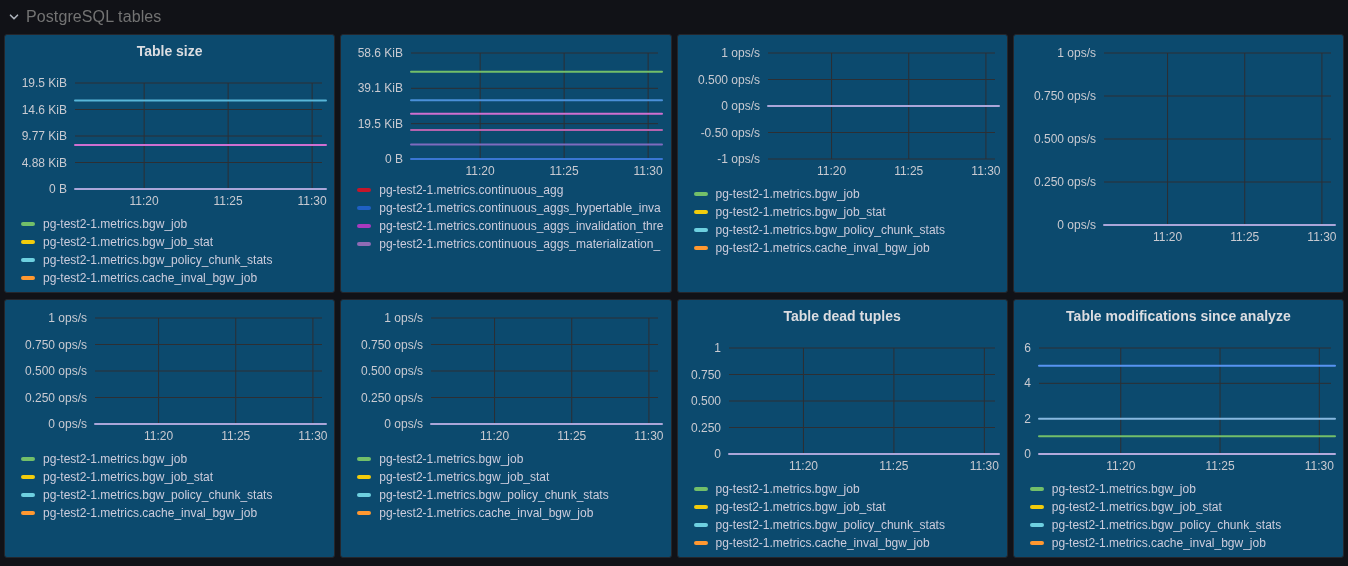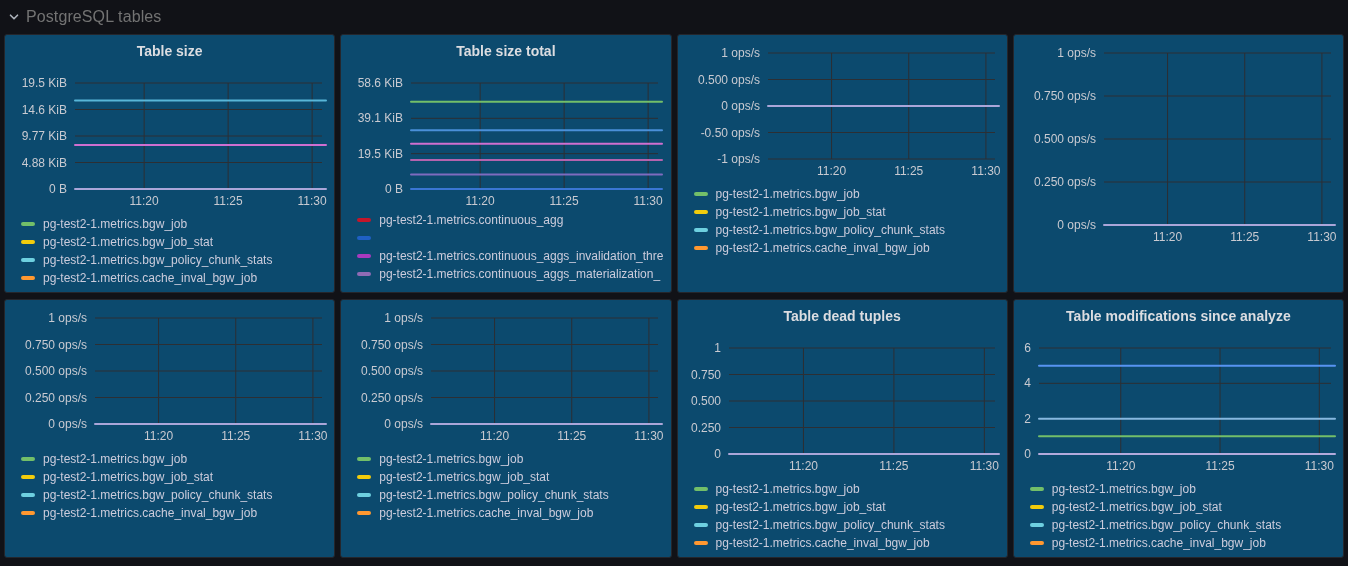--- a/index.html
+++ b/index.html
@@ -103,21 +103,20 @@
           <span class="swatch" style="background: rgb(110, 208, 224);"></span>
           <span class="legend-label">pg-test2-1.metrics.bgw_policy_chunk_stats</span>
         </div>
         <div class="legend-item">
           <span class="swatch" style="background: rgb(255, 152, 48);"></span>
           <span class="legend-label">pg-test2-1.metrics.cache_inval_bgw_job</span>
         </div>
       </div>
     </div>
     <div class="panel">
-      <div class="panel-title">Table size total</div>
       <div class="chart-wrap"><svg width="325" height="146" viewBox="0 0 325 146">
           <line x1="137.16000000000003" y1="18" x2="137.16000000000003" y2="124" stroke="#2c2f34" stroke-width="1"></line>
           <text x="137.16000000000003" y="140" fill="#c9cad1" font-size="12" text-anchor="middle">11:20</text>
           <line x1="221.14" y1="18" x2="221.14" y2="124" stroke="#2c2f34" stroke-width="1"></line>
           <text x="221.14" y="140" fill="#c9cad1" font-size="12" text-anchor="middle">11:25</text>
           <line x1="305.12" y1="18" x2="305.12" y2="124" stroke="#2c2f34" stroke-width="1"></line>
           <text x="305.12" y="140" fill="#c9cad1" font-size="12" text-anchor="middle">11:30</text>
           <line x1="68" y1="18" x2="315" y2="18" stroke="#2c2f34" stroke-width="1"></line>
           <text x="60" y="22" fill="#c9cad1" font-size="12" text-anchor="end">58.6 KiB</text>
           <line x1="68" y1="53.333333333333336" x2="315" y2="53.333333333333336" stroke="#2c2f34" stroke-width="1"></line>
@@ -133,20 +132,21 @@
           <line x1="68" y1="109.52901023890784" x2="319" y2="109.52901023890784" stroke="#7e6bbf" stroke-width="2" stroke-linecap="round"></line>
           <line x1="68" y1="124" x2="319" y2="124" stroke="#3a76d4" stroke-width="2" stroke-linecap="round"></line>
         </svg></div>
       <div class="legend clipped-top">
         <div class="legend-item">
           <span class="swatch" style="background: rgb(196, 22, 42);"></span>
           <span class="legend-label">pg-test2-1.metrics.continuous_agg</span>
         </div>
         <div class="legend-item">
           <span class="swatch" style="background: rgb(31, 96, 196);"></span>
+          <span class="legend-label">pg-test2-1.metrics.continuous_aggs_hypertable_inva</span>
         </div>
         <div class="legend-item">
           <span class="swatch" style="background: rgb(169, 58, 191);"></span>
           <span class="legend-label">pg-test2-1.metrics.continuous_aggs_invalidation_thre</span>
         </div>
         <div class="legend-item">
           <span class="swatch" style="background: rgb(143, 107, 181);"></span>
           <span class="legend-label">pg-test2-1.metrics.continuous_aggs_materialization_</span>
         </div>
       </div>

